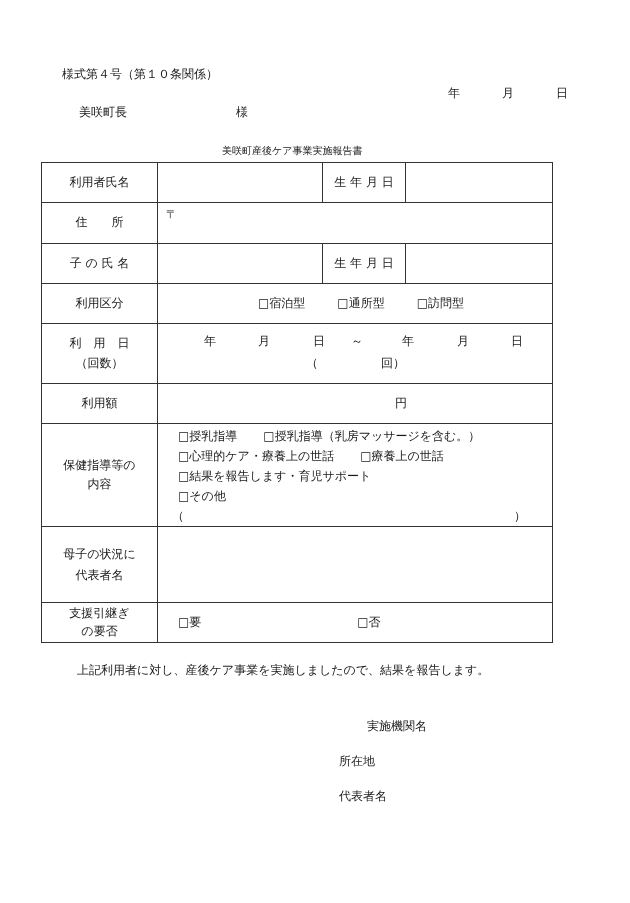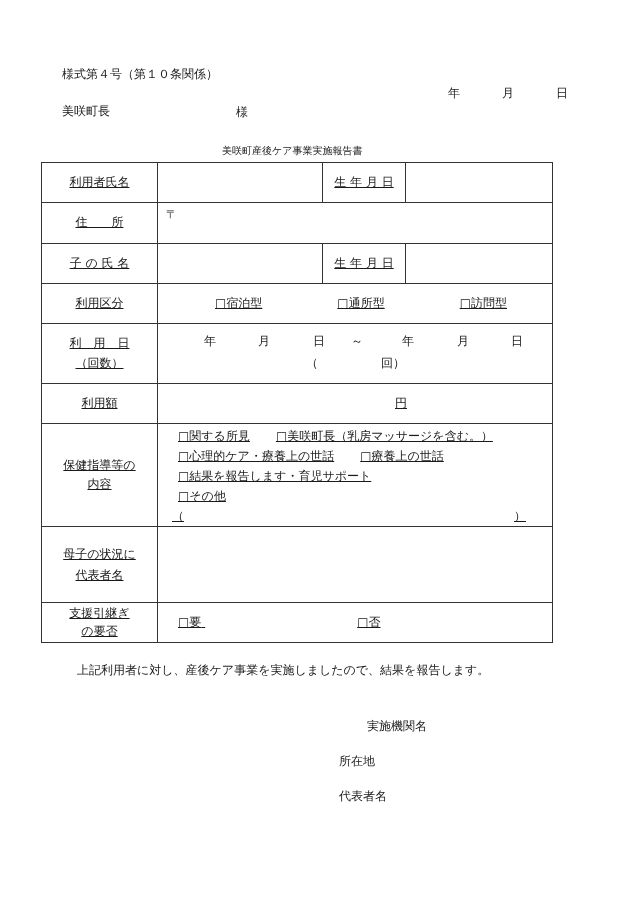--- a/index.html
+++ b/index.html
@@ -1,33 +1,33 @@
 <!DOCTYPE html>
 <html><head>
 <meta charset="utf-8">
 <style>
   html,body{margin:0;padding:0;background:#ffffff;}
   body{width:630px;height:903px;position:relative;overflow:hidden;
        font-family:"DejaVu Serif","Liberation Serif",serif;color:#1a1a1a;font-size:12px;}
   .abs{position:absolute;white-space:nowrap;line-height:1;text-align:center;}
-  table.form{position:absolute;left:41px;top:162px;width:511px;border-collapse:collapse;table-layout:fixed;text-decoration:underline;}
+  table.form{position:absolute;left:41px;top:162px;width:511px;border-collapse:collapse;table-layout:fixed;}
   table.form td{border:1.3px solid #333;padding:0;vertical-align:middle;font-size:12px;}
   td.lbl{text-align:center;line-height:1.6;}
-  .chk-row{display:flex;justify-content:center;gap:75px;}
+  .chk-row{display:flex;justify-content:center;gap:32px;}
   .guidance{padding:2px 0 0 20px;line-height:20px;font-size:12px;}
   .guidance .paren{display:flex;justify-content:space-between;padding-right:26px;margin-left:-6px;}
 </style>
 </head>
 <body>
 
 <div class="abs" style="left:62px;top:68px;">様式第４号（第１０条関係）</div>
 <div class="abs" style="left:448px;top:87px;">年</div>
 <div class="abs" style="left:502px;top:87px;">月</div>
 <div class="abs" style="left:556px;top:87px;">日</div>
-<div class="abs" style="left:62px;top:106px;font-family:Liberation Mono, monospace;">美咲町長</div>
+<div class="abs" style="left:79px;top:106px;">美咲町長</div>
 <div class="abs" style="left:236px;top:106px;">様</div>
 <div class="abs" style="left:222px;top:146px;font-size:10px;">美咲町産後ケア事業実施報告書</div>
 
 <table class="form">
   <colgroup>
     <col style="width:116px">
       <col style="width:165px">
       <col style="width:83px">
       <col style="width:147px">
   </colgroup>
@@ -87,21 +87,21 @@
     </td>
   </tr>
   <tr style="height:101px">
     <td class="lbl">
       <div>保健指導等の</div>
       <div>内容</div>
     </td>
     <td colspan="3" style="vertical-align:top;">
       <div class="guidance">
         <div>
-          <span>□関する所見</span><span style="display:inline-block;width:26px"></span><span>□美咲町長（乳房マッサージを含む。）</span>
+          <span>□授乳指導</span><span style="display:inline-block;width:26px"></span><span>□授乳指導（乳房マッサージを含む。）</span>
         </div>
         <div>
           <span>□心理的ケア・療養上の世話</span><span style="display:inline-block;width:26px"></span><span>□療養上の世話</span>
         </div>
         <div><span>□結果を報告します・育児サポート</span></div>
         <div><span>□その他</span></div>
         <div class="paren">
           <span>（</span>
           <span>）</span>
         </div>

